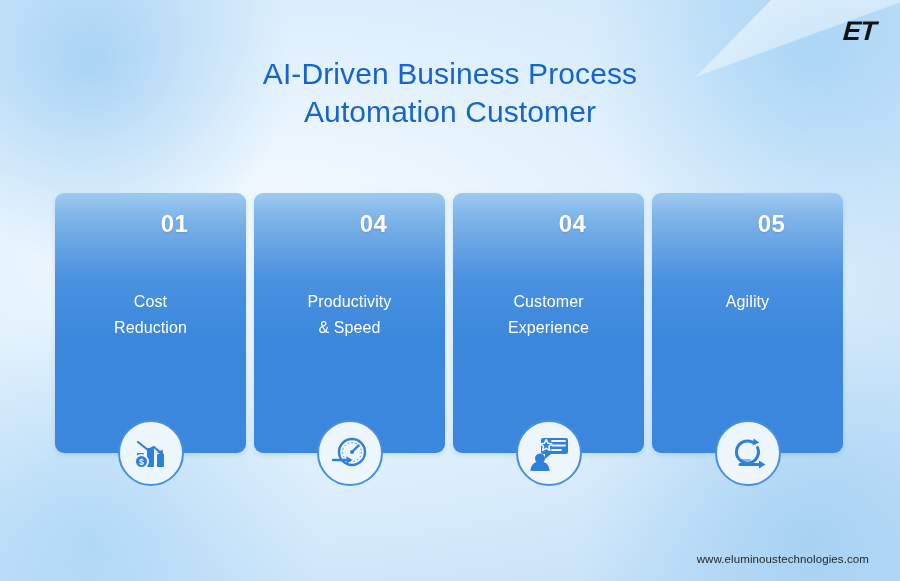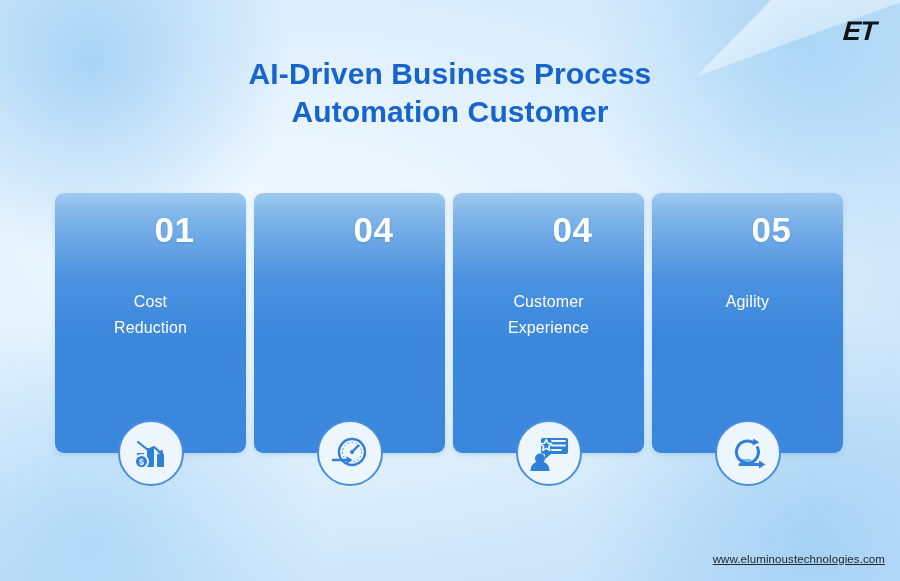--- a/index.html
+++ b/index.html
@@ -73,21 +73,21 @@
 
   
   .title {
     position: absolute;
     top: 55px;
     left: 0;
     width: 900px;
     text-align: center;
     color: #1765cc;
     font-size: 30px;
-    font-weight: bold;
+    font-weight: normal;
     line-height: 1.27;
     letter-spacing: 0.1px;
   }
   .title-line { display: block; }
 
   
   .cards {
     position: absolute;
     left: 55px;
     top: 193px;
@@ -105,21 +105,21 @@
     box-shadow: 0 2px 5px rgba(60,120,180,.18);
   }
 
   .card-number {
     position: absolute;
     top: 17px;
     left: 0;
     right: 0;
     text-align: center;
     color: #ffffff;
-    font-size: 35px;
+    font-size: 24px;
     font-weight: bold;
     letter-spacing: 0.5px;
     text-shadow: 0 1px 2px rgba(30,90,160,.25);
     padding-left: 48px;
   }
 
   .card-label {
     position: absolute;
     top: 96px;
     left: 7px;
@@ -146,26 +146,25 @@
     box-sizing: border-box;
     display: flex;
     align-items: center;
     justify-content: center;
   }
   .icon-badge svg { display: block; }
 
   
   .footer-url {
     position: absolute;
-    right: 15px;
+    right: 31px;
     bottom: 16px;
     font-size: 11.5px;
     color: #23292e;
     letter-spacing: 0.1px;
-    text-decoration: underline;
   }
 </style>
 </head>
 <body>
 
 <div class="poster">
 
   <div class="bg-corner tl"></div>
   <div class="bg-corner tr"></div>
   <div class="bg-corner bl"></div>
@@ -197,20 +196,24 @@
             <path d="M31.6 21.4 L30.4 15.6 L25.2 18.4 Z" fill="#2f80d8"></path>
             <circle cx="9.5" cy="27.5" r="6.5" fill="#2f80d8" stroke="#eef6fd" stroke-width="2"></circle>
             <text x="9.5" y="31" font-family="Liberation Sans, sans-serif" font-size="9" font-weight="bold" fill="#eef6fd" text-anchor="middle">$</text>
           </svg>
         </span>
       </div>
     </div>
 
     <div class="card">
       <div class="card-number">04</div>
+      <div class="card-label">
+        <span>Productivity</span><br>
+        <span>&amp; Speed</span>
+      </div>
       <div class="icon-badge">
         <span>
           <svg width="40" height="40" viewBox="0 0 40 40" fill="none">
             <circle cx="22" cy="19" r="13" stroke="#2f80d8" stroke-width="2.4" fill="none"></circle>
             <circle cx="22" cy="19" r="9.5" stroke="#2f80d8" stroke-width="1" stroke-dasharray="1.4 2.6" fill="none"></circle>
             <path d="M22 19 L28.5 12.5" stroke="#2f80d8" stroke-width="2.4" stroke-linecap="round"></path>
             <circle cx="22" cy="19" r="2" fill="#2f80d8"></circle>
             <path d="M3 27 H19" stroke="#2f80d8" stroke-width="2.4" stroke-linecap="round"></path>
             <path d="M22.5 27 L16.5 23.3 V30.7 Z" fill="#2f80d8"></path>
           </svg>

